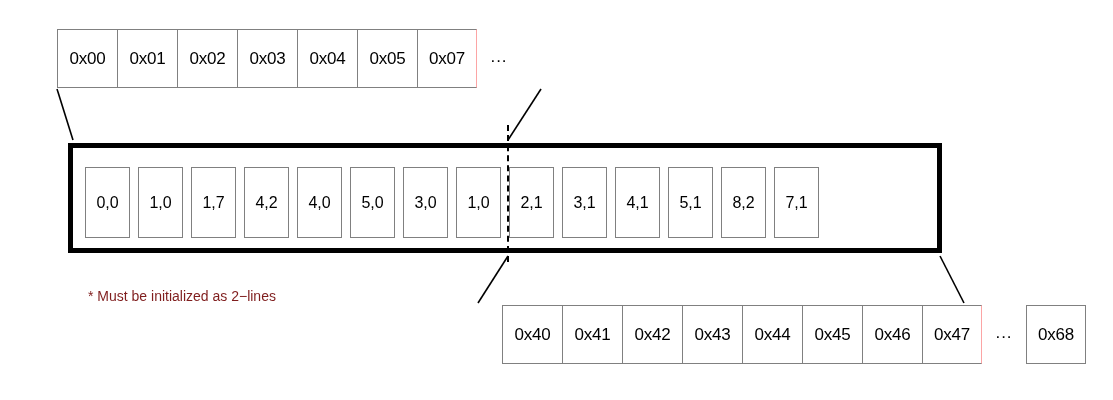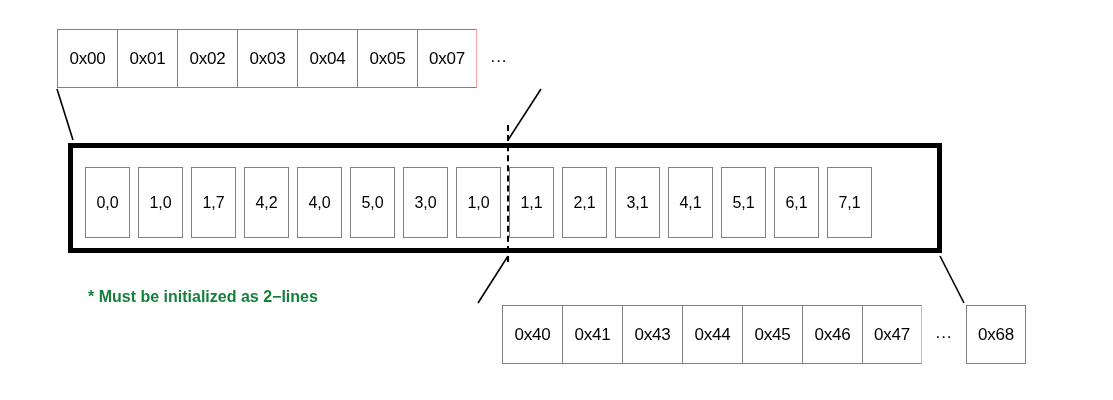--- a/index.html
+++ b/index.html
@@ -115,24 +115,23 @@
     width: 0;
     height: 137px;
     border-left: 2px dashed #000000;
   }
 
   
   #footnote {
     position: absolute;
     left: 88px;
     top: 288px;
-    font-size: 16px;
+    font-size: 14px;
     white-space: nowrap;
-    color: #15803d;
-    font-weight: bold;
+    color: #7f1d1d;
   }
 </style>
 </head>
 <body>
 
 <div id="diagram">
 
   <svg class="layer" viewBox="0 0 1113 400" width="1113" height="400">
     <line x1="57" y1="89" x2="73" y2="140" stroke="#000000" stroke-width="1.6"></line>
     <line x1="541" y1="89" x2="508" y2="140" stroke="#000000" stroke-width="1.6"></line>
@@ -154,37 +153,37 @@
   <div id="cache-bar">
     <div id="cache-bar-inner">
       <div class="line-cell">0,0</div>
       <div class="line-cell">1,0</div>
       <div class="line-cell">1,7</div>
       <div class="line-cell">4,2</div>
       <div class="line-cell">4,0</div>
       <div class="line-cell">5,0</div>
       <div class="line-cell">3,0</div>
       <div class="line-cell">1,0</div>
-      <div class="line-cell">1,1</div>
       <div class="line-cell">2,1</div>
       <div class="line-cell">3,1</div>
       <div class="line-cell">4,1</div>
       <div class="line-cell">5,1</div>
-      <div class="line-cell">6,1</div>
+      <div class="line-cell">8,2</div>
       <div class="line-cell">7,1</div>
     </div>
   </div>
 
   <div id="way-divider"></div>
 
   <div id="footnote">* Must be initialized as 2−lines</div>
 
   <div class="addr-row" id="bottom-addr-row" style="left:478px; top:305px;padding-left:24px;">
     <div class="addr-cell first">0x40</div>
     <div class="addr-cell">0x41</div>
+    <div class="addr-cell">0x42</div>
     <div class="addr-cell">0x43</div>
     <div class="addr-cell">0x44</div>
     <div class="addr-cell">0x45</div>
     <div class="addr-cell">0x46</div>
     <div class="addr-cell last-of-run">0x47</div>
     <div class="addr-ellipsis">...</div>
     <div class="addr-cell standalone">0x68</div>
   </div>
 
 </div>

